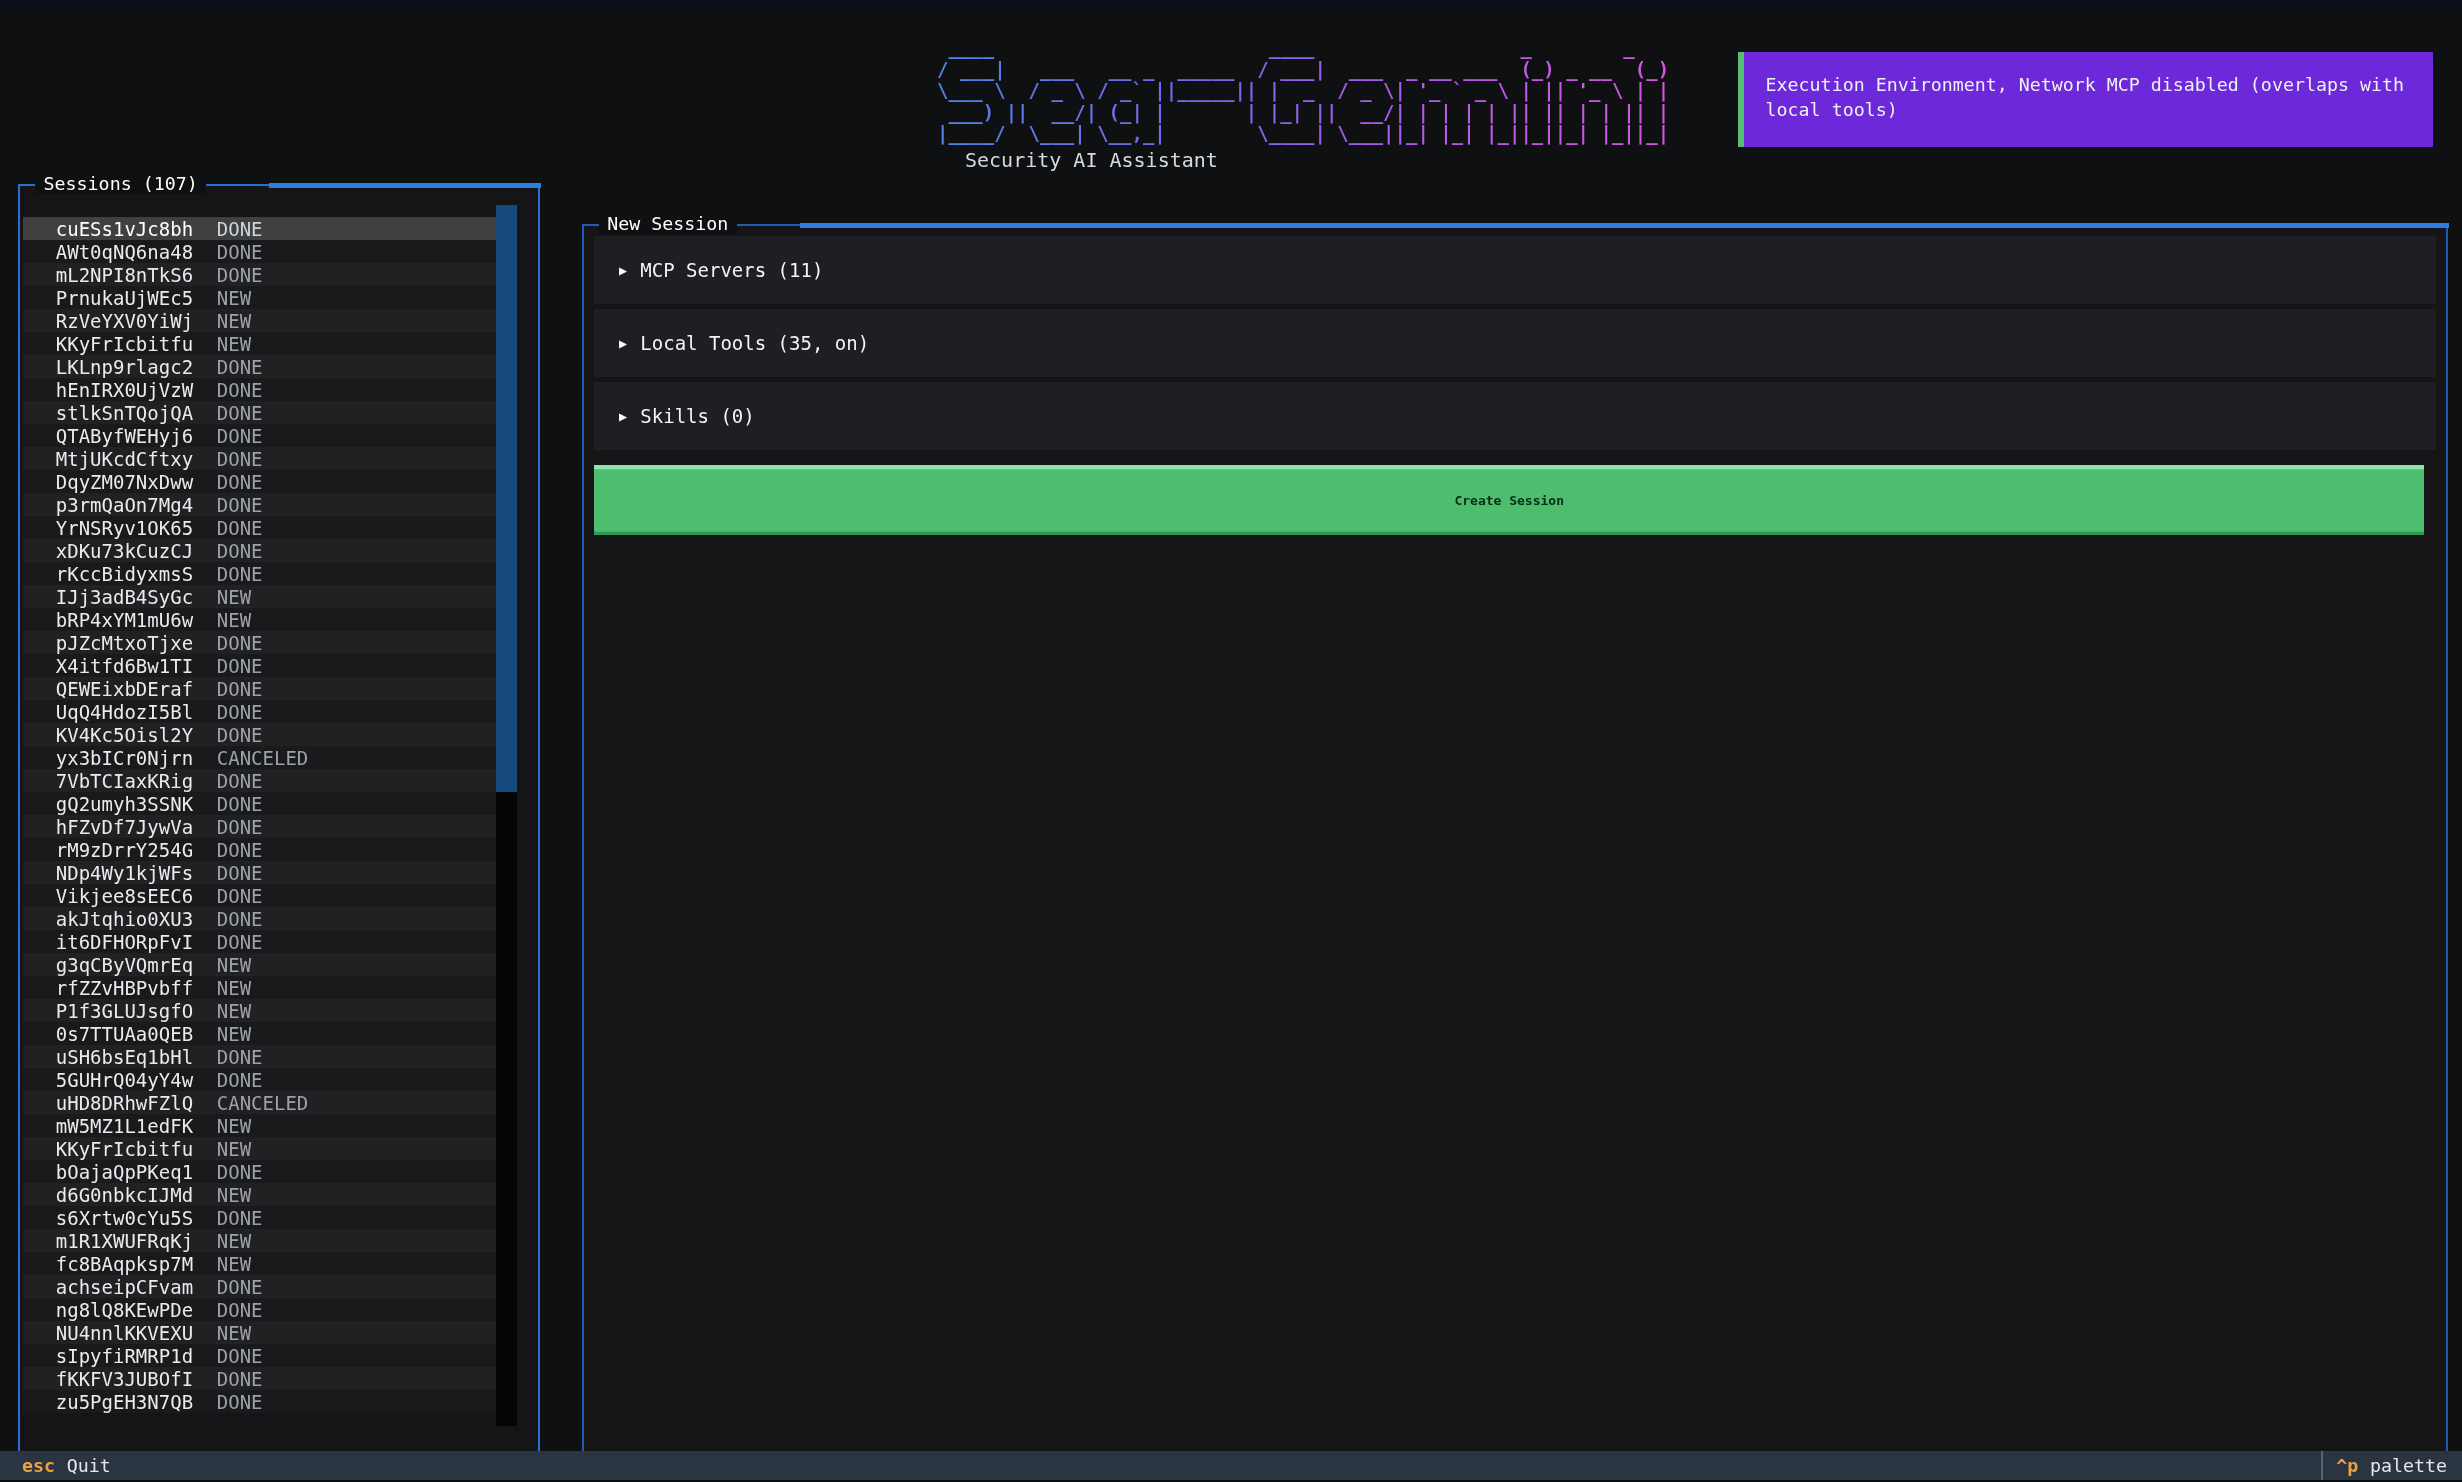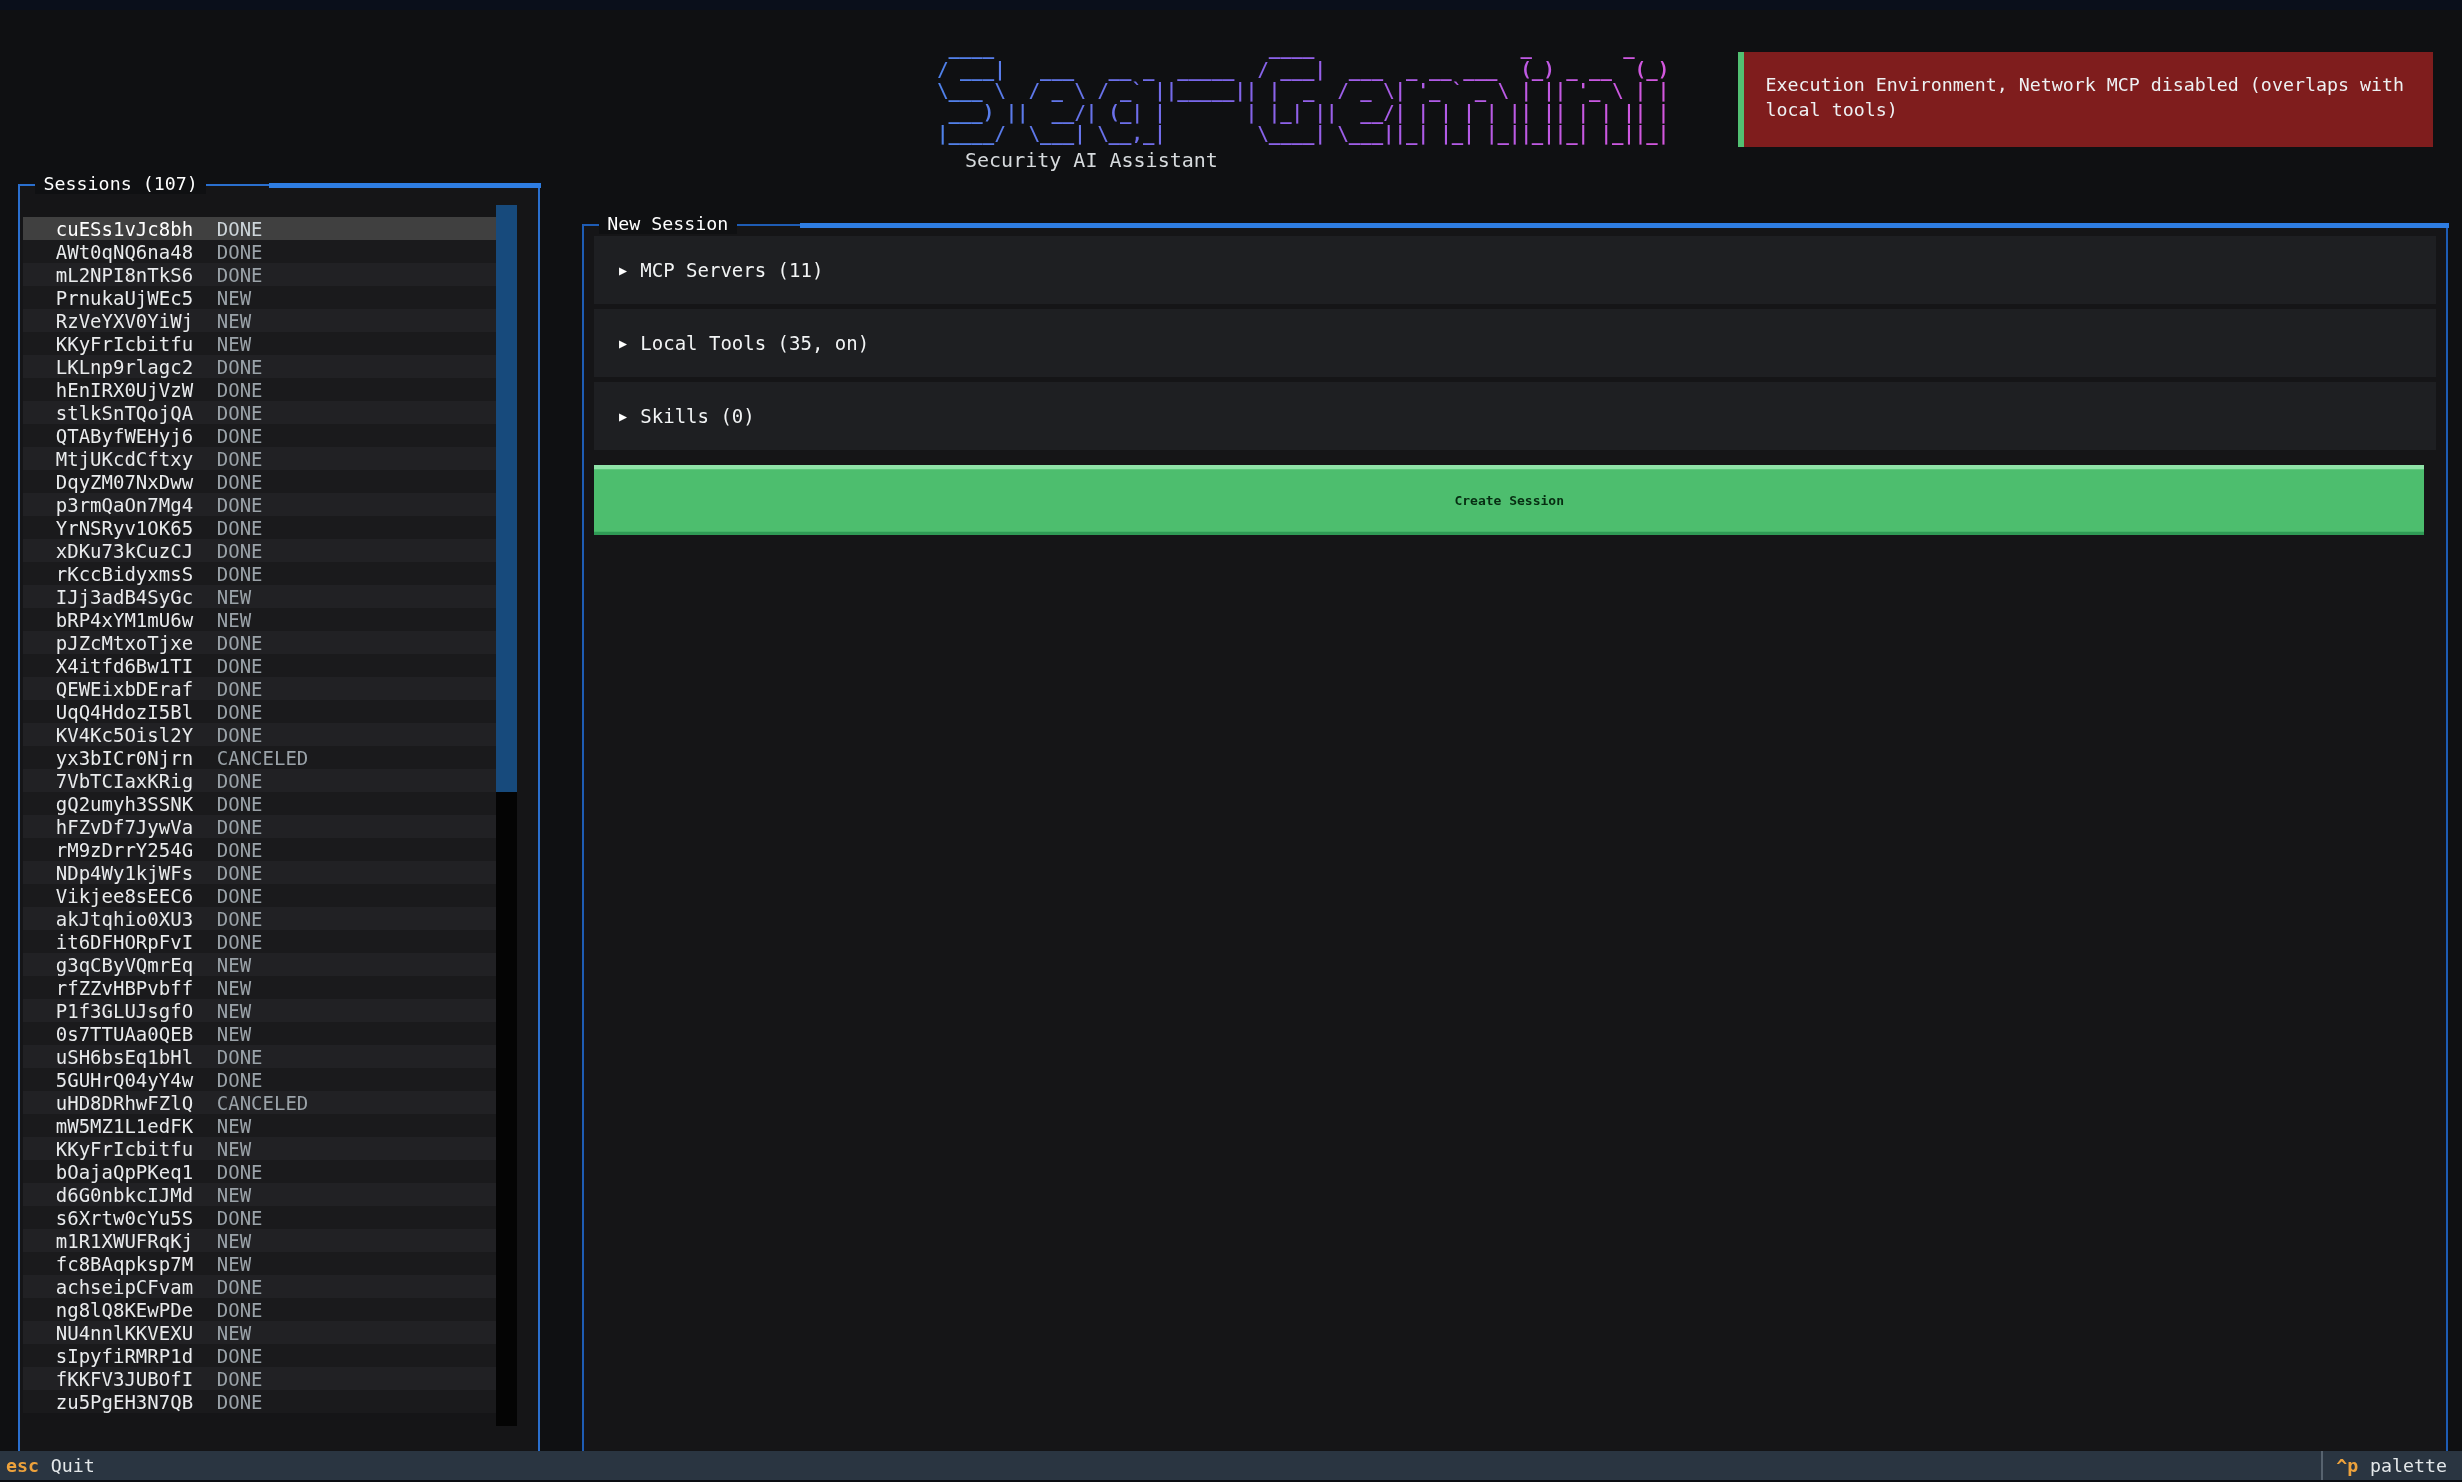--- a/index.html
+++ b/index.html
@@ -22,21 +22,21 @@
     background: linear-gradient(90deg, #4f82ea 0%, #7b66ea 38%, #a95ce8 62%, #d457de 100%);
     -webkit-background-clip: text; background-clip: text; color: transparent;
     white-space: pre;
   }
   .subtitle {
     position: absolute; left: 965px; top: 148px;
     font-size: 20px; color: #d6dadd;
   }
   .notif {
     position: absolute; left: 1738px; top: 52px; width: 695px; min-height: 95px;
-    background: #7f1d1d; border-left: 6.6px solid #52c072;
+    background: #6d28d9; border-left: 6.6px solid #52c072;
     padding: 20px 20px 16.6px 21.6px;
     font-size: 18.3px; line-height: 25px; color: #eef1f3;
   }
 
   
   .panel { position: absolute; top: 184px; height: 1468px; background: #151517; }
   .panel-border { border: 2.5px solid; }
   .panel-title {
     position: absolute; top: -13.3px; left: 15px;
     background: #0f1012; padding: 0 8.3px;
@@ -79,21 +79,21 @@
     display: flex; align-items: center; justify-content: center;
     font-size: 13px; font-weight: bold; color: #072d12;
     border: none; font-family: inherit; cursor: pointer;
   }
 
   
   .statusbar {
     position: absolute; left: 0; right: 0; top: 1451px; height: 29px;
     background: #2a3541; display: flex; align-items: center; font-size: 18.3px;
   }
-  .sb-left { display: flex; align-items: center; padding-left: 6px; }
+  .sb-left { display: flex; align-items: center; padding-left: 22px; }
   .sb-right { margin-left: auto; display: flex; align-items: center; height: 29px; padding-right: 15px; }
   .sb-key { color: #eda23c; font-weight: bold; }
   .sb-label { color: #e4e8ea; margin-left: 11.6px; }
   .sb-sep { width: 2.5px; height: 29px; background: #57636f; margin-right: 13.3px; }
 </style>
 </head>
 <body>
 
 <div class="top-strip"></div>
 

